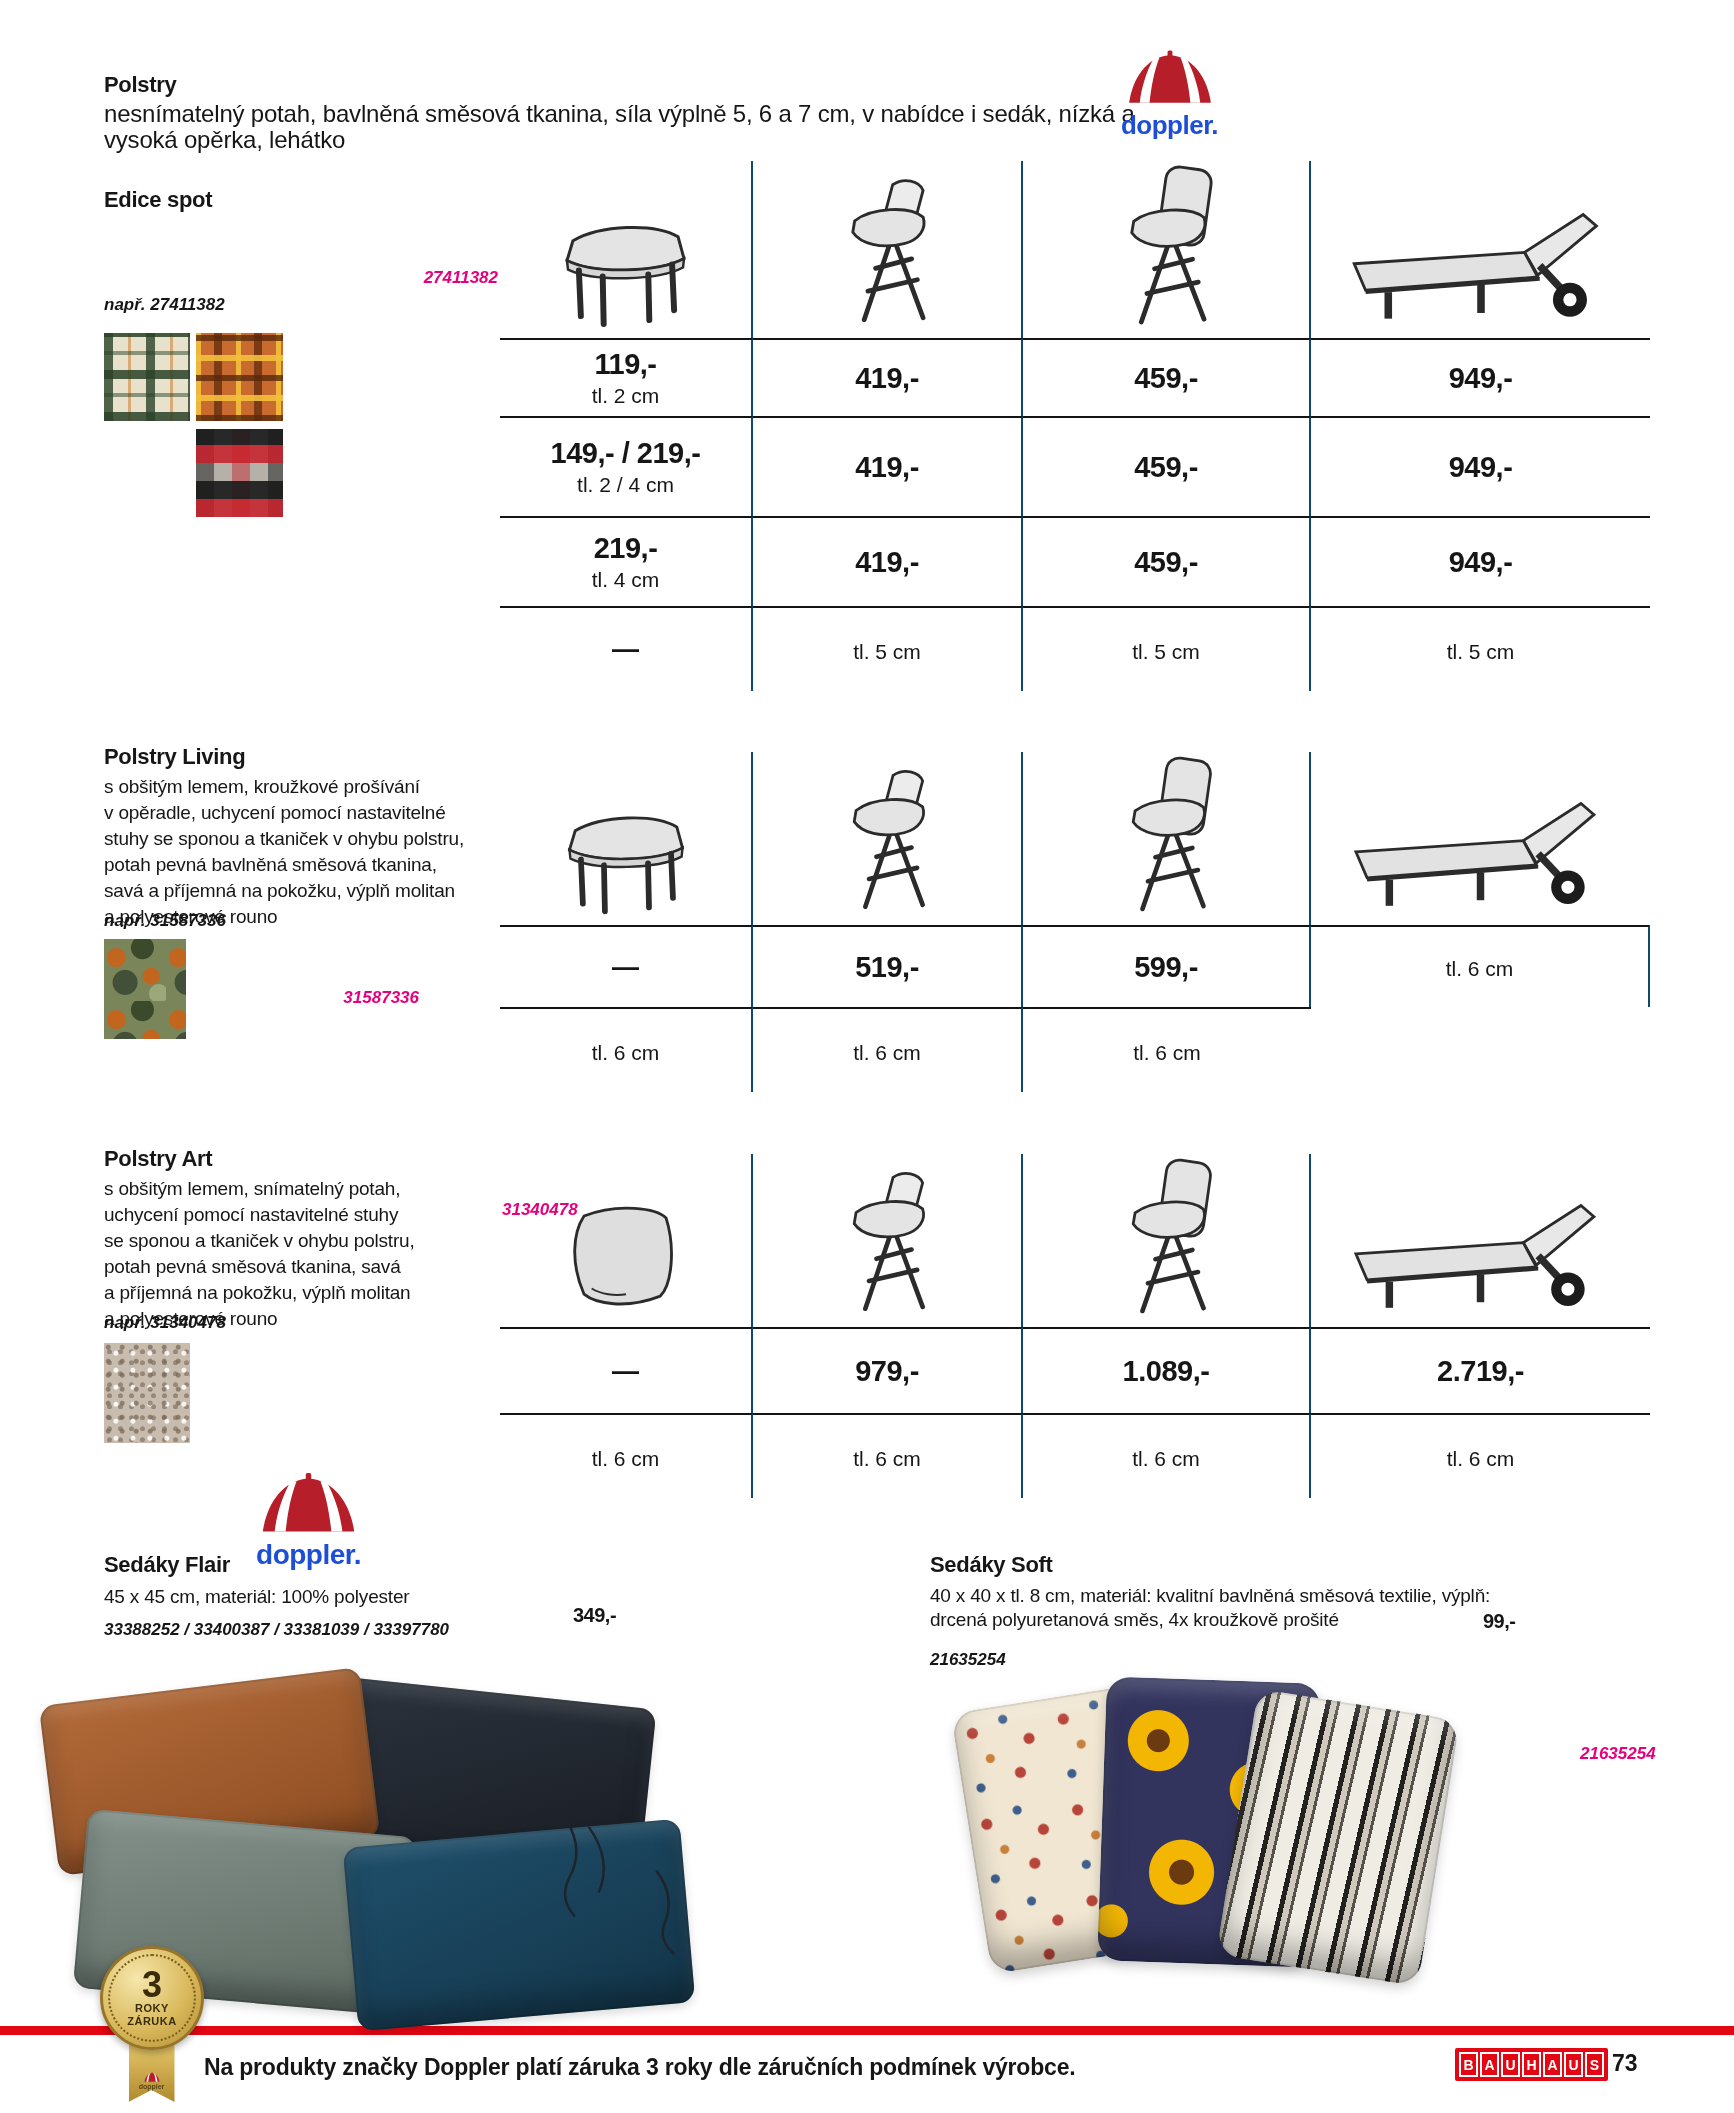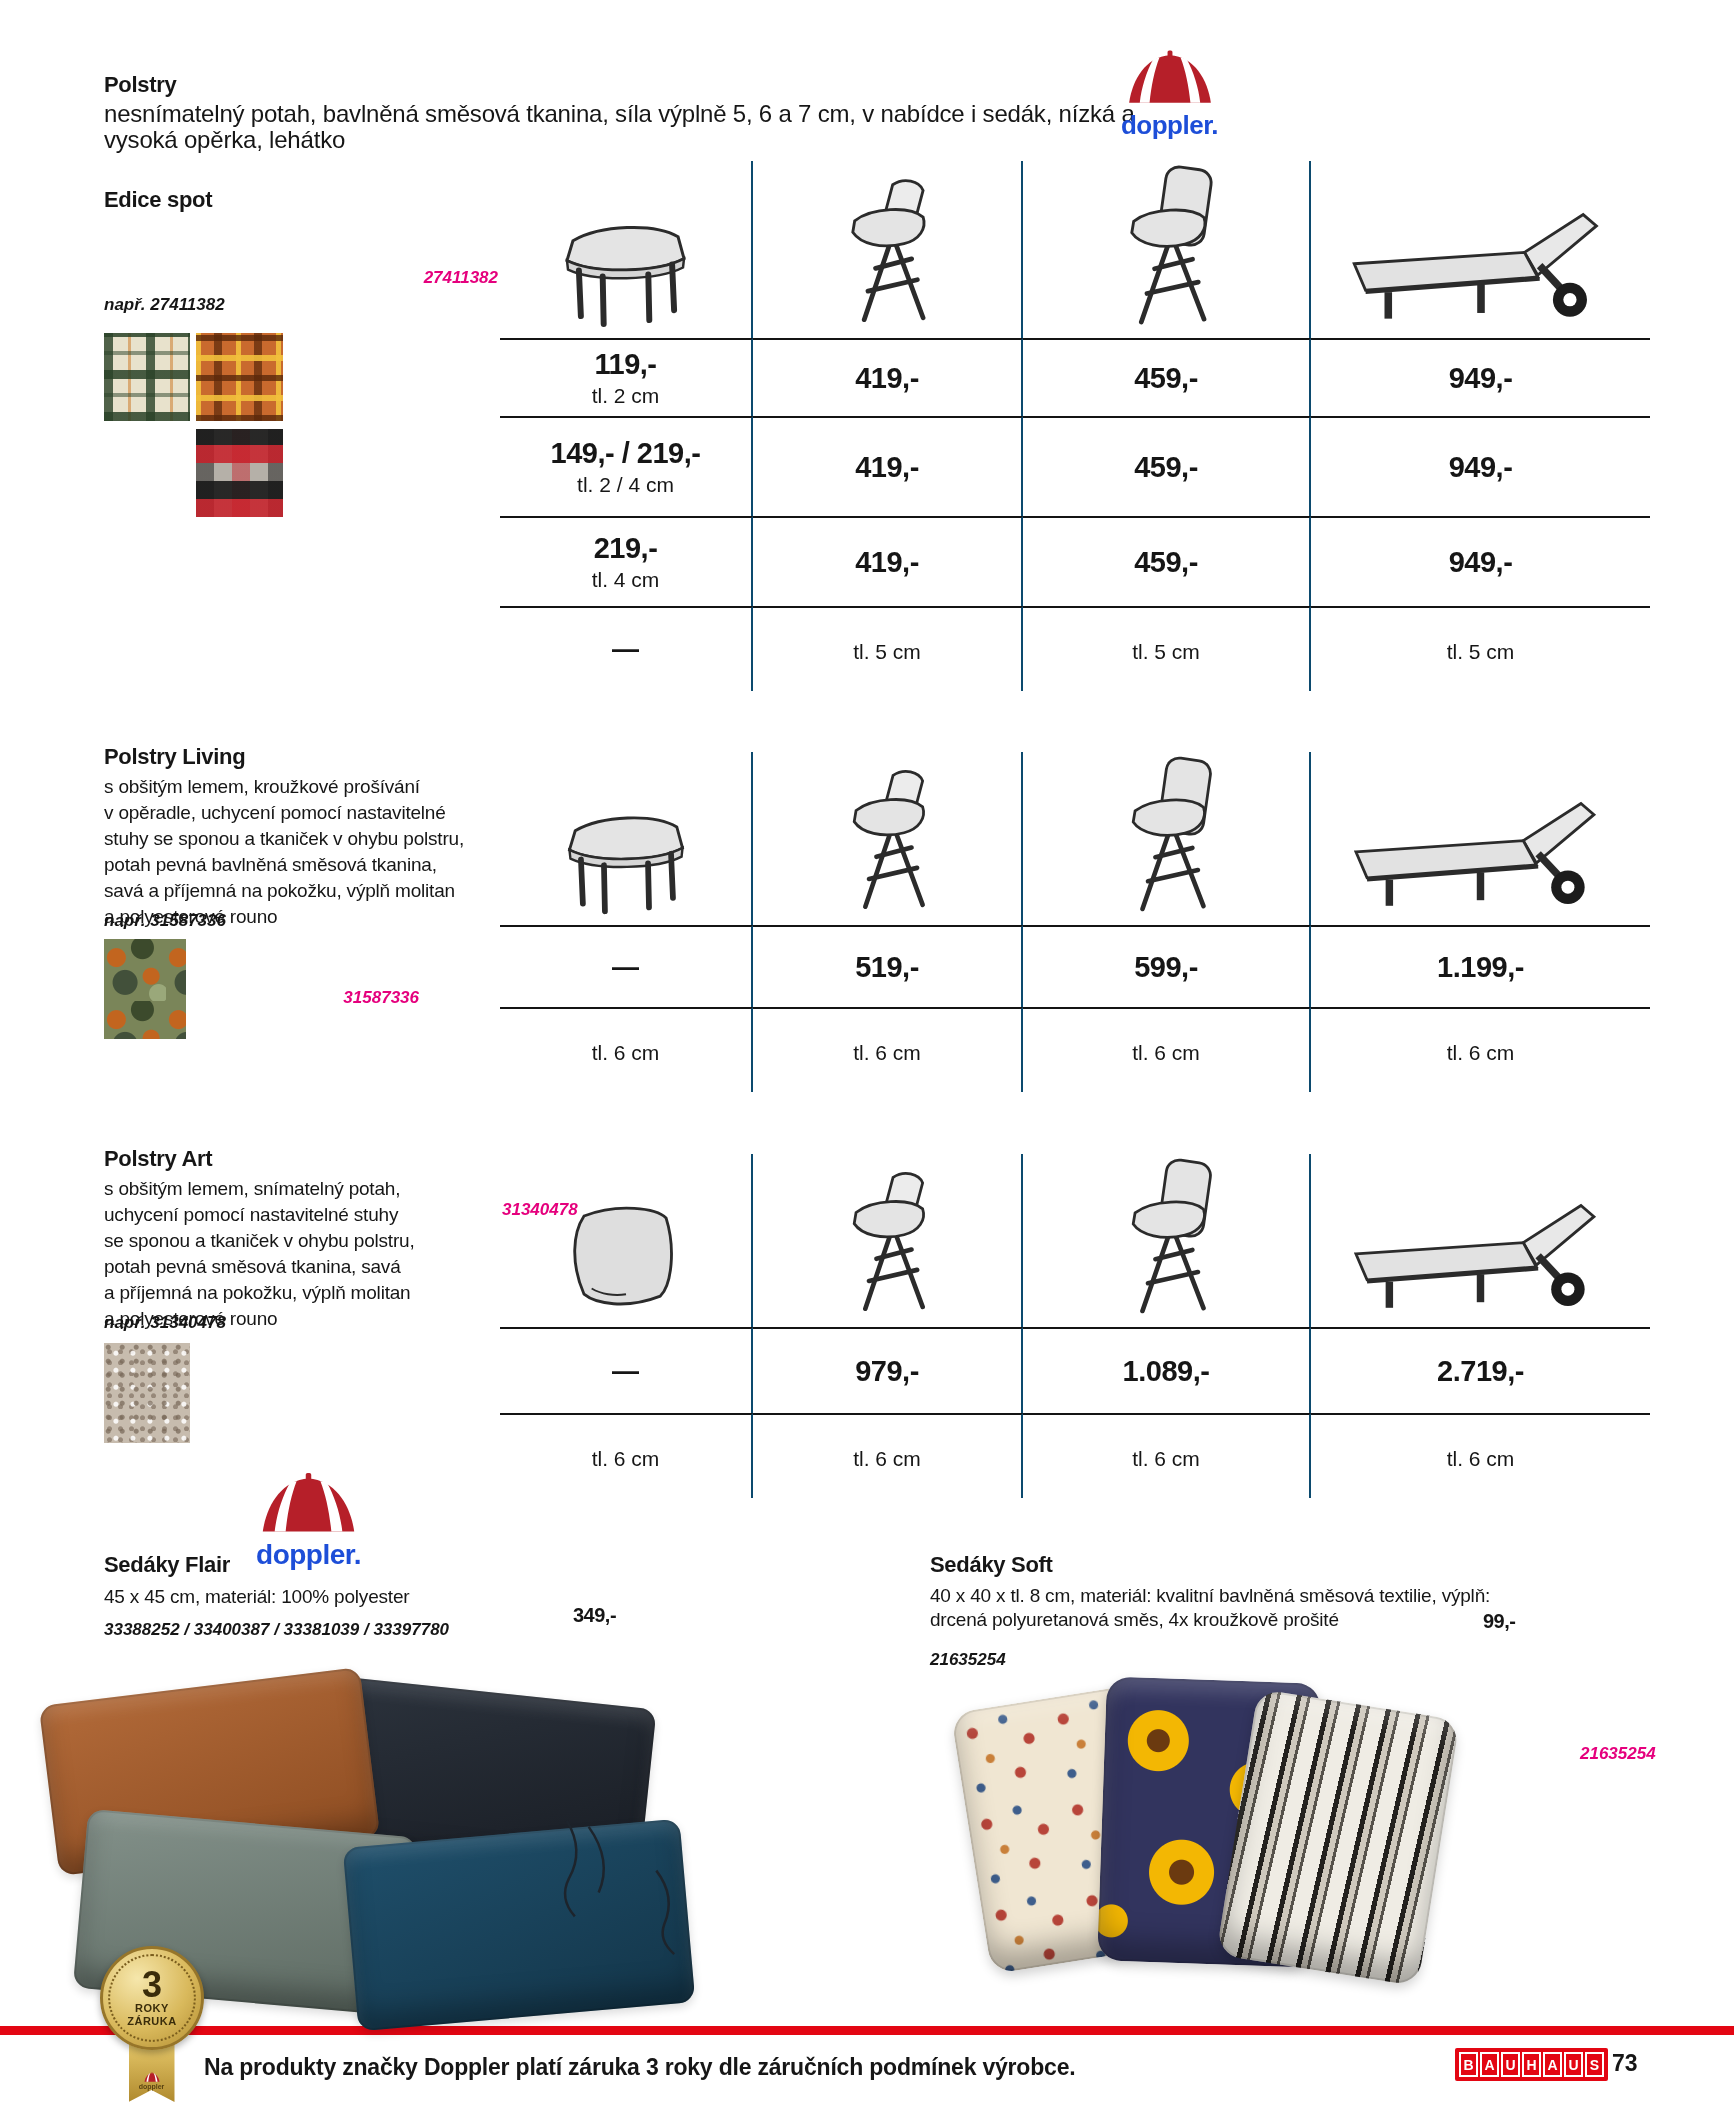--- a/index.html
+++ b/index.html
@@ -318,23 +318,20 @@
 
     <div class="cell vr ht">
         <div class="dash">—</div>
       </div>
     <div class="cell vr ht">
         <div class="price">519,-</div>
       </div>
     <div class="cell vr ht">
         <div class="price">599,-</div>
       </div>
-    <div class="cell ht">
-        <div class="price">1.199,-</div>
-      </div>
 
     <div class="cell vr ht">
         <div class="note">tl. 6 cm</div>
       </div>
     <div class="cell vr ht">
         <div class="note">tl. 6 cm</div>
       </div>
     <div class="cell vr ht">
         <div class="note">tl. 6 cm</div>
       </div>

